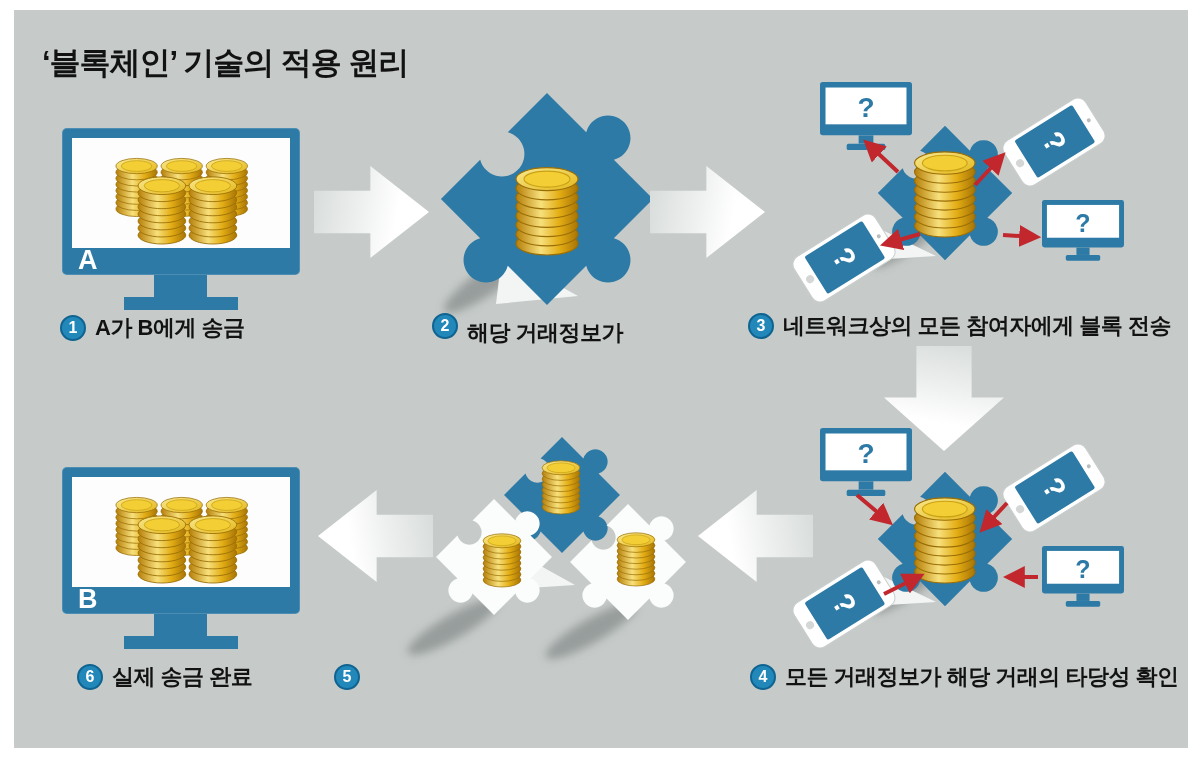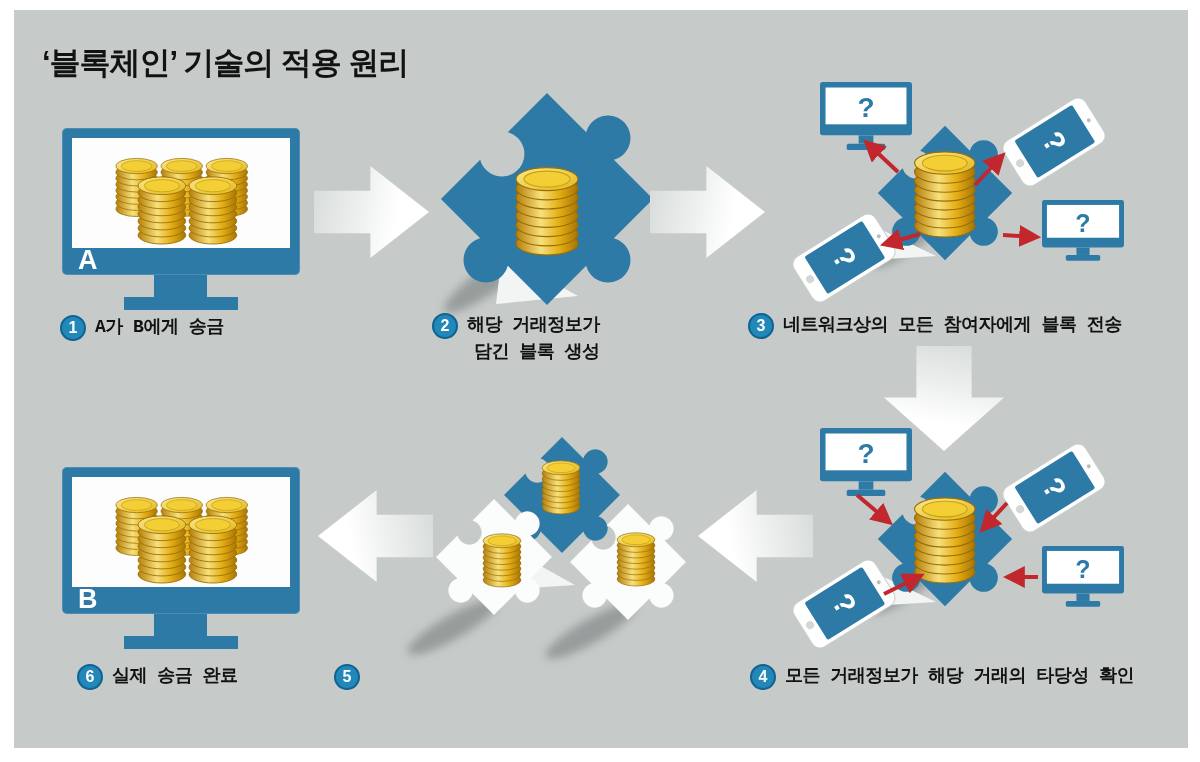--- a/index.html
+++ b/index.html
@@ -26,22 +26,22 @@
   .arrow-l{width:115px;height:92px;background:linear-gradient(260deg,#d6dbd9,#ffffff 70%);
            clip-path:polygon(100% 27%,51% 27%,51% 0,0 50%,51% 100%,51% 73%,100% 73%);}
   .arrow-d{width:120px;height:105px;background:linear-gradient(190deg,#d6dbd9,#ffffff 70%);
            clip-path:polygon(27% 0,73% 0,73% 49%,100% 49%,50% 100%,0 49%,27% 49%);}
 
   
   .caption{position:absolute;display:flex;align-items:flex-start;gap:9px;color:var(--text,#121212);}
   .badge{flex:0 0 auto;width:22px;height:22px;border-radius:50%;background:var(--badge-blue);
          border:2px solid var(--badge-border);color:#fff;font-size:16px;font-weight:bold;
          text-align:center;line-height:22px;margin-top:1px;}
-  .cap-text{font-size:18px;font-weight:bold;letter-spacing:-0.5px;line-height:27px;white-space:nowrap;font-family:Liberation Mono, monospace;}
-  .cap-col{display:flex;flex-direction:column;}
+  .cap-text{font-size:22px;font-weight:bold;letter-spacing:-0.5px;line-height:27px;white-space:nowrap;}
+  .cap-col{display:flex;flex-direction:column;margin-top:7px;}
   .cap-col .line2{padding-left:7px;}
 
   
   .gfx{position:absolute;overflow:visible;}
   .fill-blue{fill:var(--blue);}
   .fill-white-piece{fill:#fbfcfc;}
   .net-arrow{stroke:var(--red);stroke-width:4;fill:none;marker-end:url(#arrowhead);}
   .qm-blue{fill:var(--blue);font-family:"Liberation Sans",sans-serif;font-weight:bold;}
   .qm-white{fill:#fff;font-family:"Liberation Sans",sans-serif;font-weight:bold;}
   .soft-shadow{fill:rgba(95,102,102,0.45);filter:url(#fblur);}
@@ -206,21 +206,20 @@
   </div>
 
   <div class="caption" style="left:60px;top:314px">
     <span class="badge">1</span>
     <span class="cap-text">A가 B에게 송금</span>
   </div>
   <div class="caption" style="left:432px;top:312px">
     <span class="badge">2</span>
     <span class="cap-col cap-text">
       <span>해당 거래정보가</span>
-      <span class="line2">담긴 블록 생성</span>
     </span>
   </div>
   <div class="caption" style="left:748px;top:312px">
     <span class="badge">3</span>
     <span class="cap-text">네트워크상의 모든 참여자에게 블록 전송</span>
   </div>
   <div class="caption" style="left:750px;top:663px">
     <span class="badge">4</span>
     <span class="cap-text">모든 거래정보가 해당 거래의 타당성 확인</span>
   </div>

